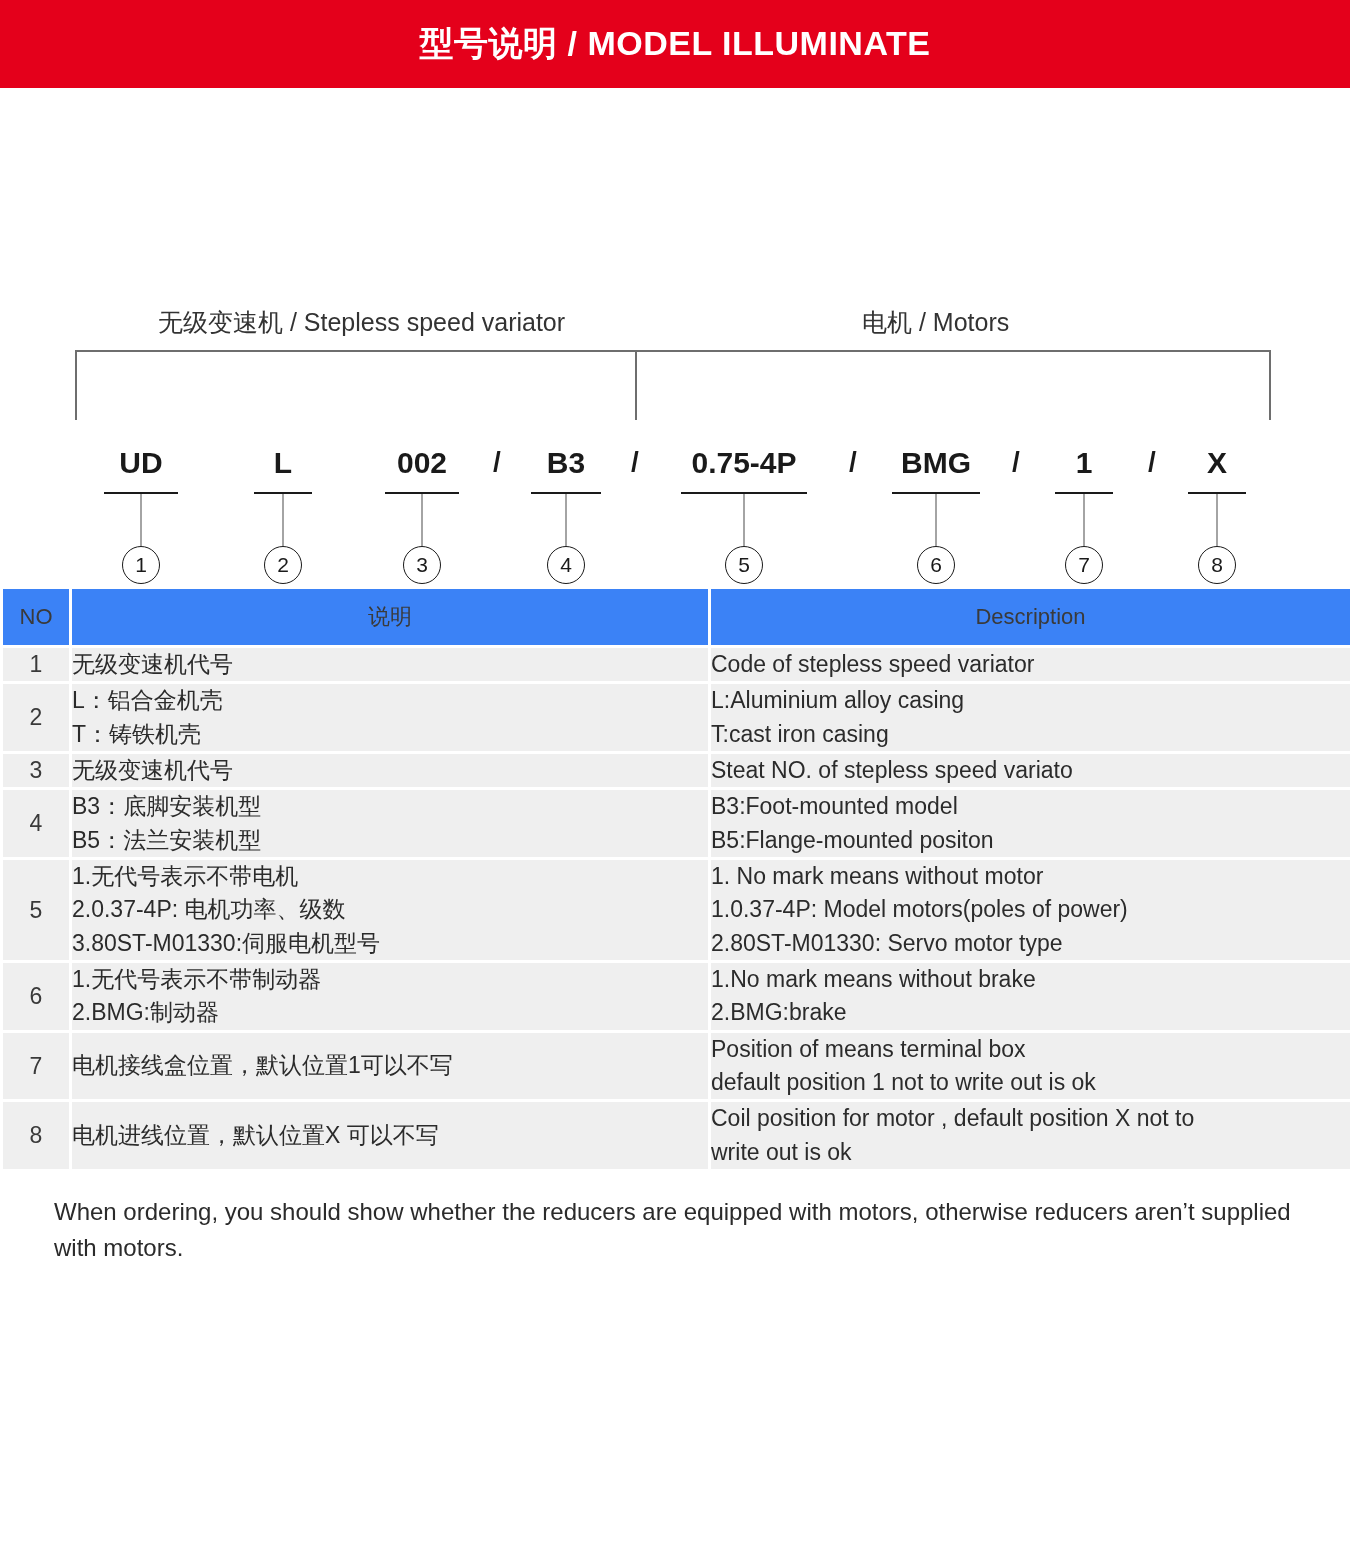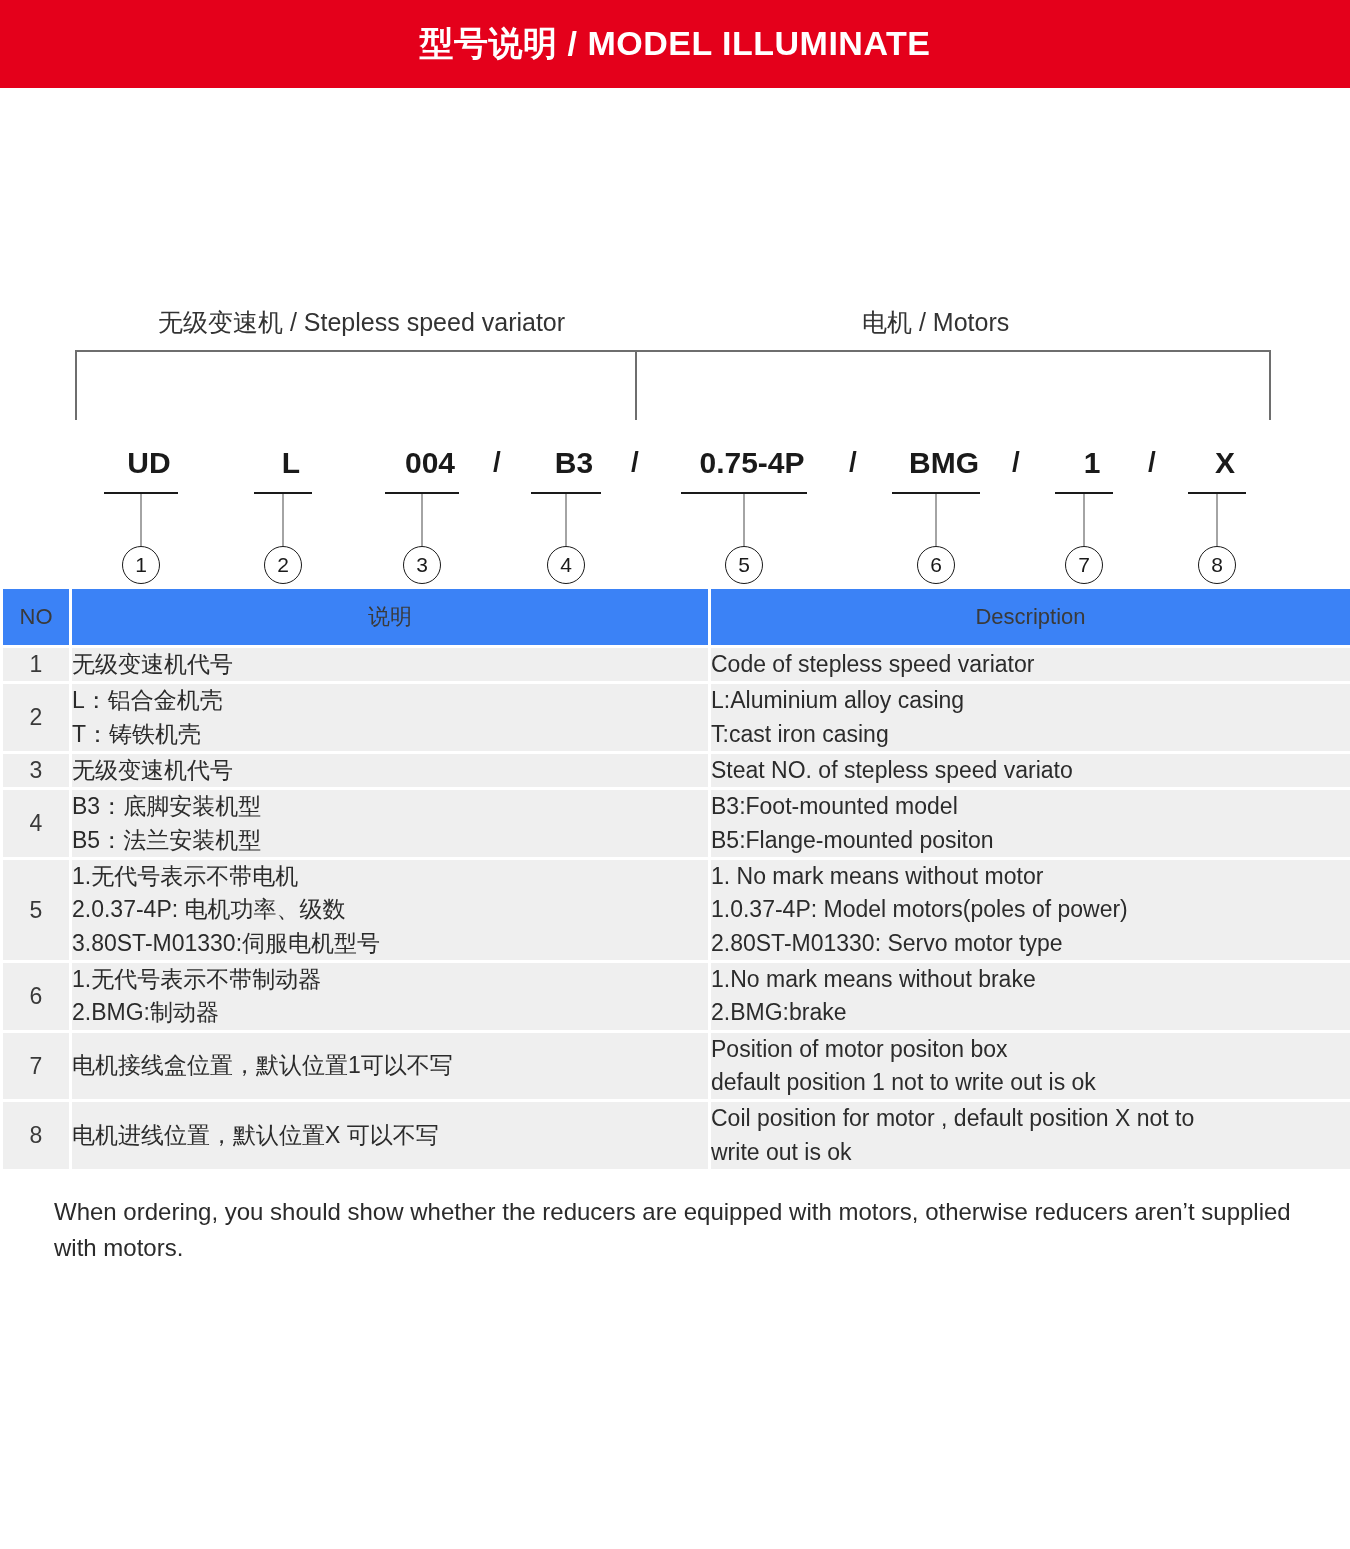--- a/index.html
+++ b/index.html
@@ -71,21 +71,20 @@
   }
   .token {
     position: absolute;
     top: 0;
     font-size: 30px;
     font-weight: bold;
     color: #1a1a1a;
     text-align: center;
     white-space: nowrap;
     transform: translateX(-50%);
-    margin-left: 8px;
   }
   .slash {
     position: absolute;
     top: 0;
     font-size: 28px;
     font-weight: bold;
     color: #1a1a1a;
     transform: translateX(-50%);
   }
 
@@ -182,21 +181,21 @@
   <div class="group-label motors">电机 / Motors</div>
 
   <div class="bracket-top"></div>
   <div class="bracket-tick left"></div>
   <div class="bracket-tick mid"></div>
   <div class="bracket-tick right"></div>
 
   <div class="code-row">
     <span class="token" style="left:141px">UD</span>
     <span class="token" style="left:283px">L</span>
-    <span class="token" style="left:422px">004</span>
+    <span class="token" style="left:422px">002</span>
     <span class="slash" style="left:497px">/</span>
     <span class="token" style="left:566px">B3</span>
     <span class="slash" style="left:635px">/</span>
     <span class="token" style="left:744px">0.75-4P</span>
     <span class="slash" style="left:853px">/</span>
     <span class="token" style="left:936px">BMG</span>
     <span class="slash" style="left:1016px">/</span>
     <span class="token" style="left:1084px">1</span>
     <span class="slash" style="left:1152px">/</span>
     <span class="token" style="left:1217px">X</span>
@@ -307,21 +306,21 @@
           <span class="line">1.No mark means without brake</span>
           <span class="line">2.BMG:brake</span>
         </td>
       </tr>
       <tr>
         <td class="cell-no">7</td>
         <td class="cell-txt">
           <span class="line">电机接线盒位置，默认位置1可以不写</span>
         </td>
         <td class="cell-txt">
-          <span class="line">Position of motor positon box</span>
+          <span class="line">Position of means terminal box</span>
           <span class="line">default position 1 not to write out is ok</span>
         </td>
       </tr>
       <tr>
         <td class="cell-no">8</td>
         <td class="cell-txt">
           <span class="line">电机进线位置，默认位置X 可以不写</span>
         </td>
         <td class="cell-txt">
           <span class="line">Coil position for motor , default position X not to</span>

